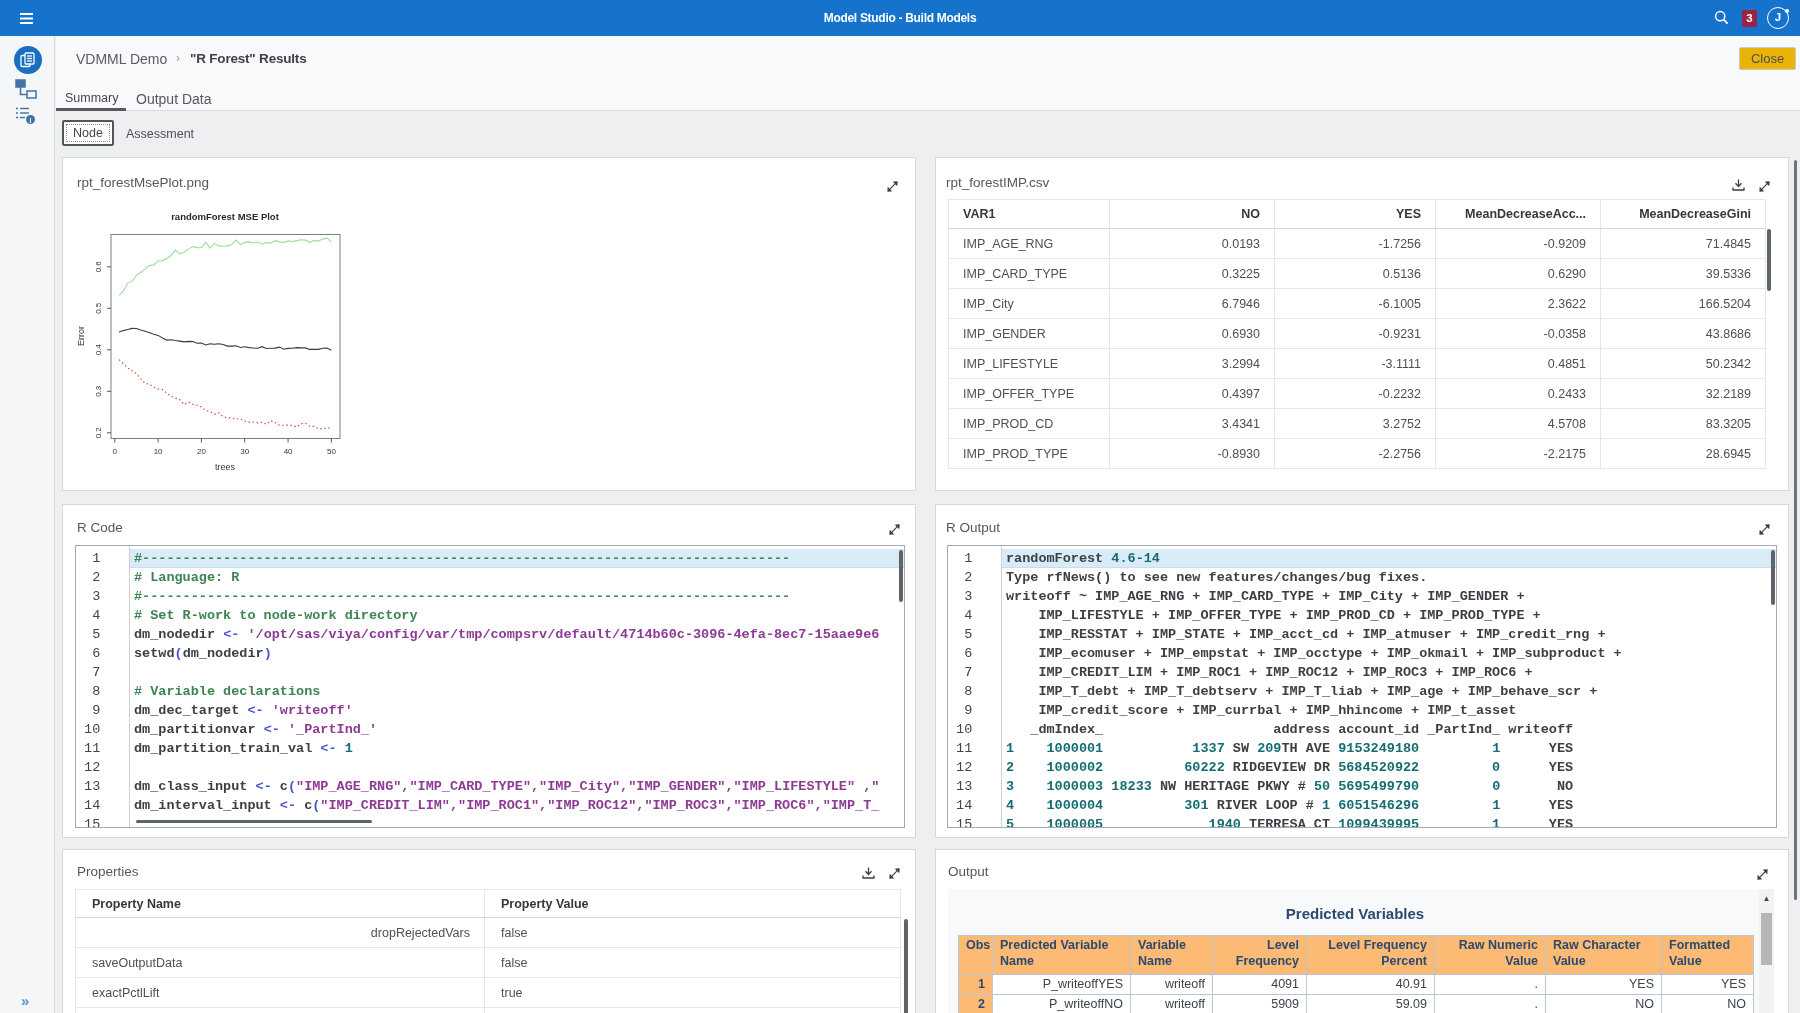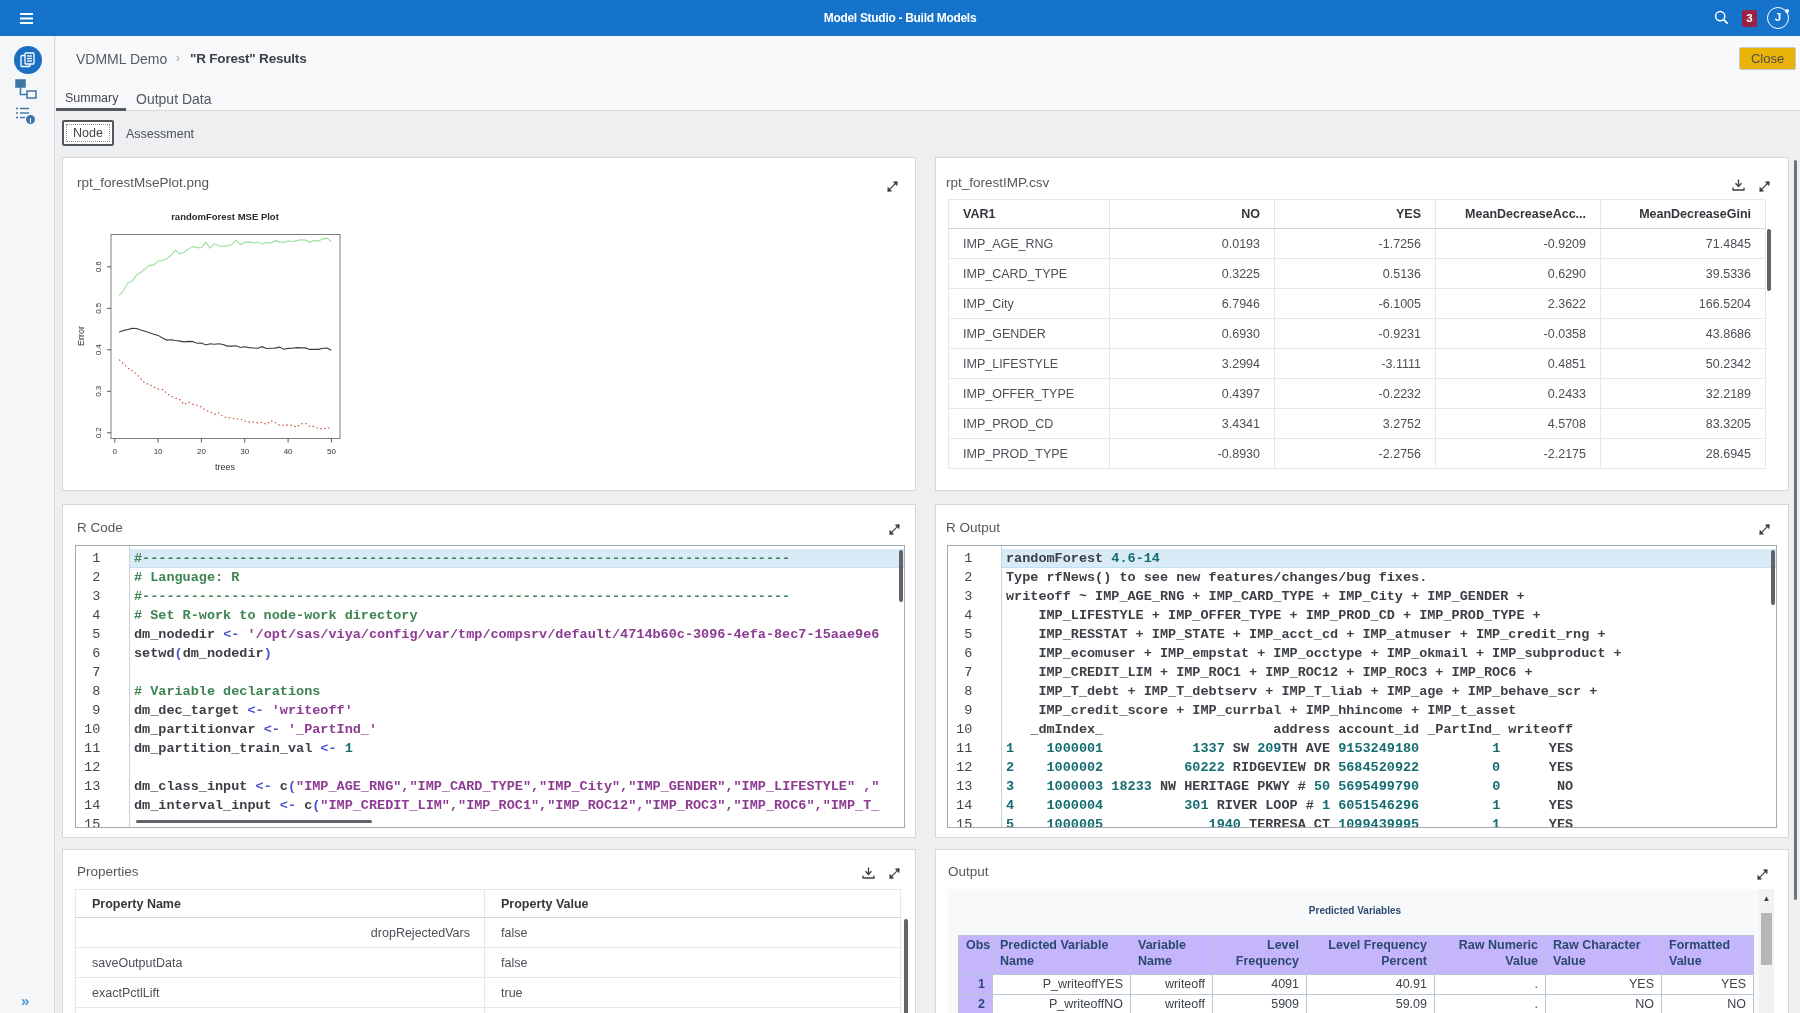--- a/index.html
+++ b/index.html
@@ -47,21 +47,21 @@
 .cs { color:#8d3a93; } 
 .co { color:#4953d0; } 
 .cn { color:#156d72;text-align:right; } 
 .gray { color:#55595e; }
 .vthumb { position:absolute; right:1px; width:4px; background:#5f646a; border-radius:2px; }
 .hthumb { position:absolute; height:3.5px; background:#5f646a; border-radius:2px; }
 #pagescroll { position:absolute; left:1794px; top:160px; width:3px; height:740px; background:#6e7378; border-radius:2px; }
 
 .stable { border-collapse:collapse; background:#fff; table-layout:fixed; }
 .stable th, .stable td { border:1px solid #b9c6d4; font-size:12.5px; padding:1px 7px; white-space:nowrap; overflow:hidden; }
-.stable th { background:#c4b5fd; color:#2c4a70; font-weight:bold; text-align:left; vertical-align:top; white-space:normal; line-height:16px; }
+.stable th { background:#fdba74; color:#2c4a70; font-weight:bold; text-align:left; vertical-align:top; white-space:normal; line-height:16px; }
 .stable td { color:#3d434a;text-align:right; }
 .stable .num { text-align:right; }
 </style>
 </head>
 <body>
 <div id="topbar">
   <svg class="abs" style="left:20px;top:13px" width="13" height="11" viewBox="0 0 13 11">
       <g stroke="#fff" stroke-width="2">
         <line x1="0" y1="1" x2="13" y2="1"></line>
         <line x1="0" y1="5.5" x2="13" y2="5.5"></line>
@@ -418,21 +418,21 @@
 <div class="card" id="c6" style="left:935px;top:849px;height:334px;">
   <div class="ctitle">Output</div>
   <svg class="icon" style="left:819px;top:17px" width="15" height="15" viewBox="0 0 15 15">
       <g stroke="#3a3e44" stroke-width="1.2" fill="#3a3e44">
         <line x1="4.2" y1="10.8" x2="10.8" y2="4.2"></line>
         <path d="M9.2 3.2 L12 3 L11.8 5.8 Z"></path>
         <path d="M5.8 11.8 L3 12 L3.2 9.2 Z"></path>
       </g>
     </svg>
   <div class="abs" style="left:12px;top:39px;width:826px;height:290px;background:#f8f9fa;">
-    <div class="abs" style="left:10px;top:16px;width:794px;text-align:center;font-size:10px;font-weight:bold;color:#2c4a70;">Predicted Variables</div>
+    <div class="abs" style="left:10px;top:16px;width:794px;text-align:center;font-size:15px;font-weight:bold;color:#2c4a70;">Predicted Variables</div>
     <table class="stable" cellspacing="0" style="position:absolute;left:10px;top:46px;width:795px;">
       <colgroup>
           <col style="width:34px">
           <col style="width:138px">
           <col style="width:82px">
           <col style="width:94px">
           <col style="width:128px">
           <col style="width:111px">
           <col style="width:116px">
           <col style="width:92px">

